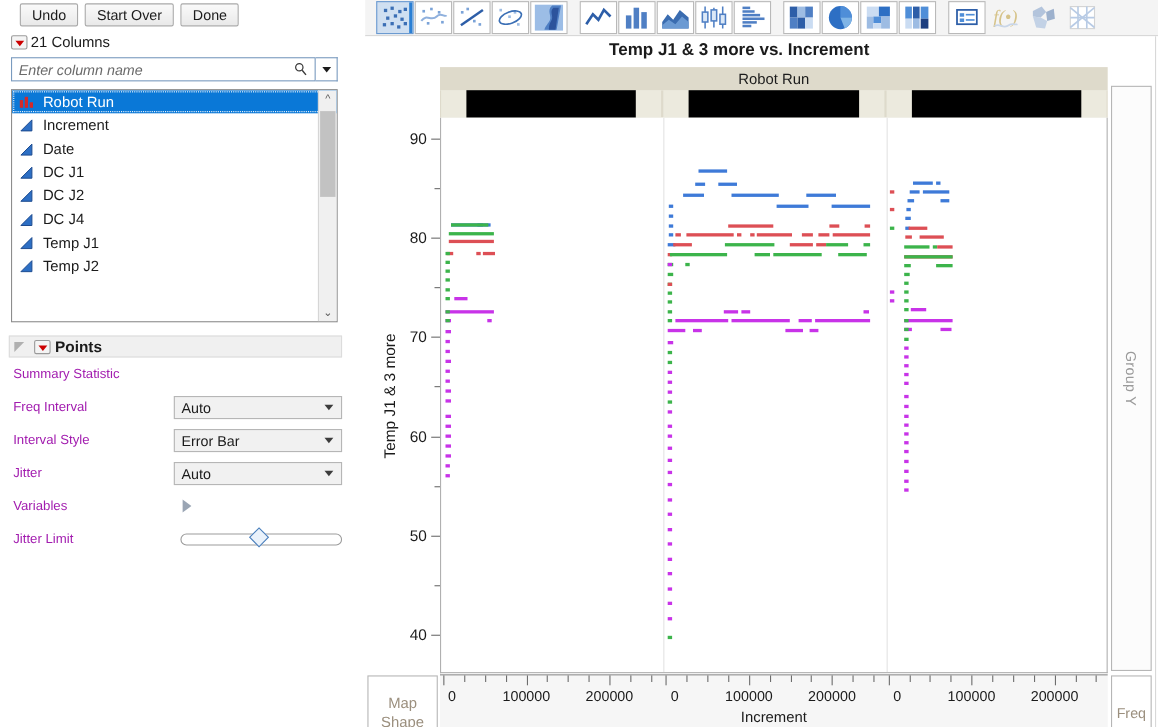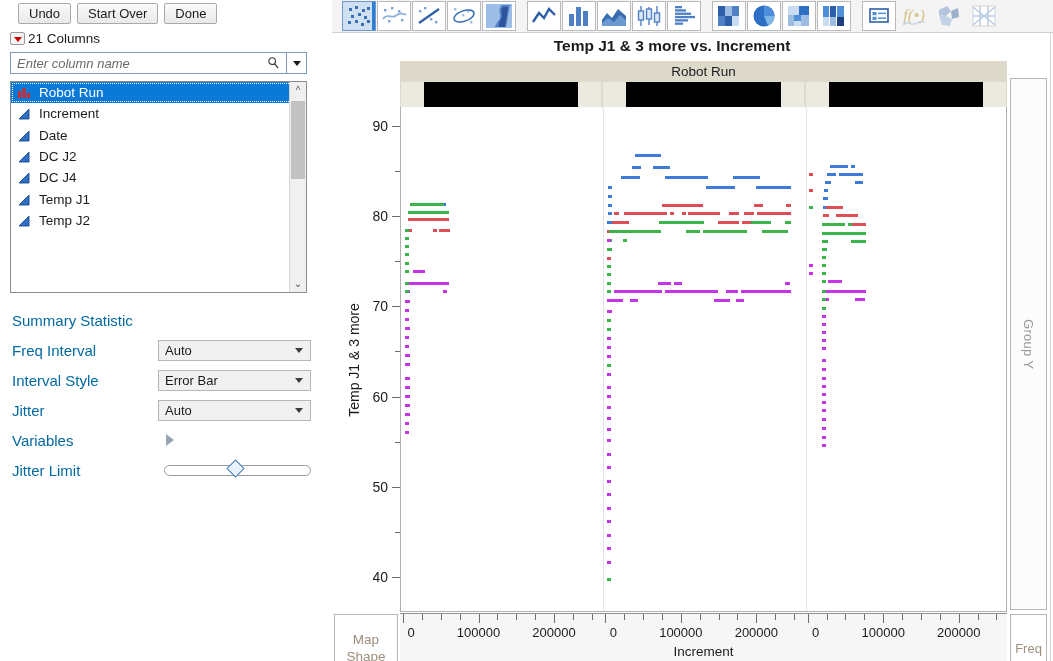--- a/index.html
+++ b/index.html
@@ -163,22 +163,22 @@
   #points-title {
     font-size: 14px; font-weight: bold; color: #1b1b1b;
   }
   .points-row {
     display: flex; align-items: center;
     height: 30px;
     padding-left: 4px;
   }
   .points-label {
     width: 146px;
-    font-size: 15px;
-    color: #0369a1;
+    font-size: 12px;
+    color: #a21caf;
   }
   .points-select {
     width: 153px; height: 21px;
     background: #f1f1f1;
     border: 1px solid #b6b6b6;
     display: flex; align-items: center;
     padding: 0 6px;
     font-size: 13px;
     color: #1b1b1b;
     position: relative;
@@ -446,20 +446,26 @@
           <div class="col-item">
             <span class="col-icon"><svg width="16" height="13" viewBox="0 0 16 13">
                 <path d="M2,12 L12,12 L12,2 Z" fill="#2d6fc4" stroke="#1b4a8f" stroke-width="0.9"></path>
               </svg></span>
             <span>Date</span>
           </div>
           <div class="col-item">
             <span class="col-icon"><svg width="16" height="13" viewBox="0 0 16 13">
                 <path d="M2,12 L12,12 L12,2 Z" fill="#2d6fc4" stroke="#1b4a8f" stroke-width="0.9"></path>
               </svg></span>
+            <span>DC J1</span>
+          </div>
+          <div class="col-item">
+            <span class="col-icon"><svg width="16" height="13" viewBox="0 0 16 13">
+                <path d="M2,12 L12,12 L12,2 Z" fill="#2d6fc4" stroke="#1b4a8f" stroke-width="0.9"></path>
+              </svg></span>
             <span>DC J2</span>
           </div>
           <div class="col-item">
             <span class="col-icon"><svg width="16" height="13" viewBox="0 0 16 13">
                 <path d="M2,12 L12,12 L12,2 Z" fill="#2d6fc4" stroke="#1b4a8f" stroke-width="0.9"></path>
               </svg></span>
             <span>DC J4</span>
           </div>
           <div class="col-item">
             <span class="col-icon"><svg width="16" height="13" viewBox="0 0 16 13">
@@ -475,20 +481,25 @@
           </div>
         </div>
       <div id="col-scrollbar">
         <div class="sb-arrow" id="sb-up">^</div>
         <div id="sb-thumb"></div>
         <div class="sb-arrow" id="sb-down">⌄</div>
       </div>
     </div>
 
     <div id="points-panel">
+      <div id="points-header">
+        <div id="points-triangle"></div>
+        <div class="red-disclosure"></div>
+        <div id="points-title">Points</div>
+      </div>
       <div id="points-rows-host">
           <div class="points-row">
             <div class="points-label">Summary Statistic</div>
           </div>
           <div class="points-row">
             <div class="points-label">Freq Interval</div>
             <div class="points-select">
               <span>Auto</span>
               <span class="sel-caret"></span>
             </div>

